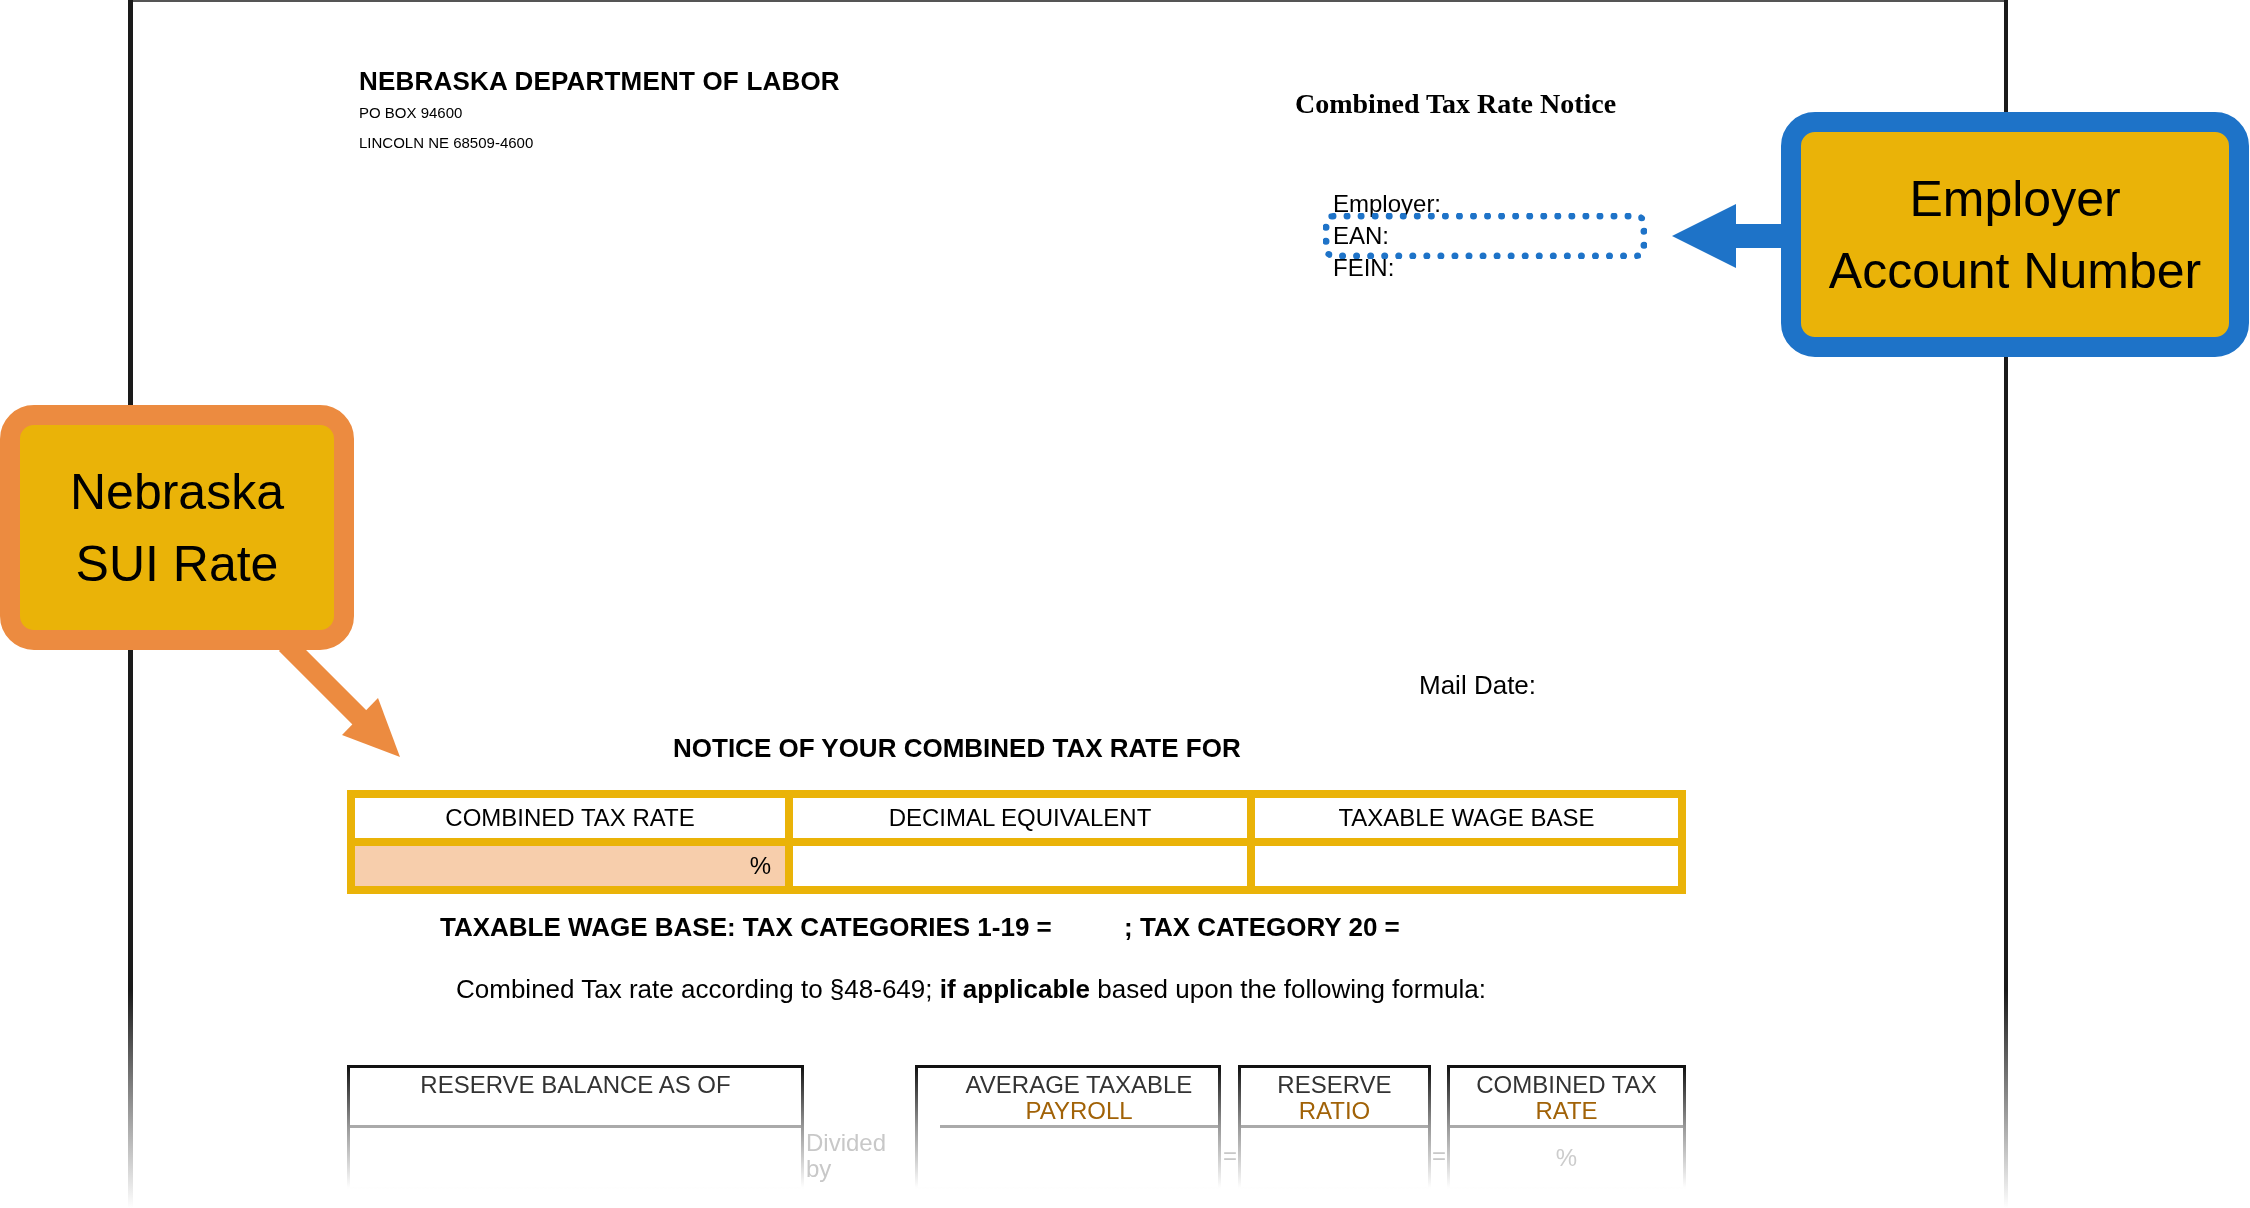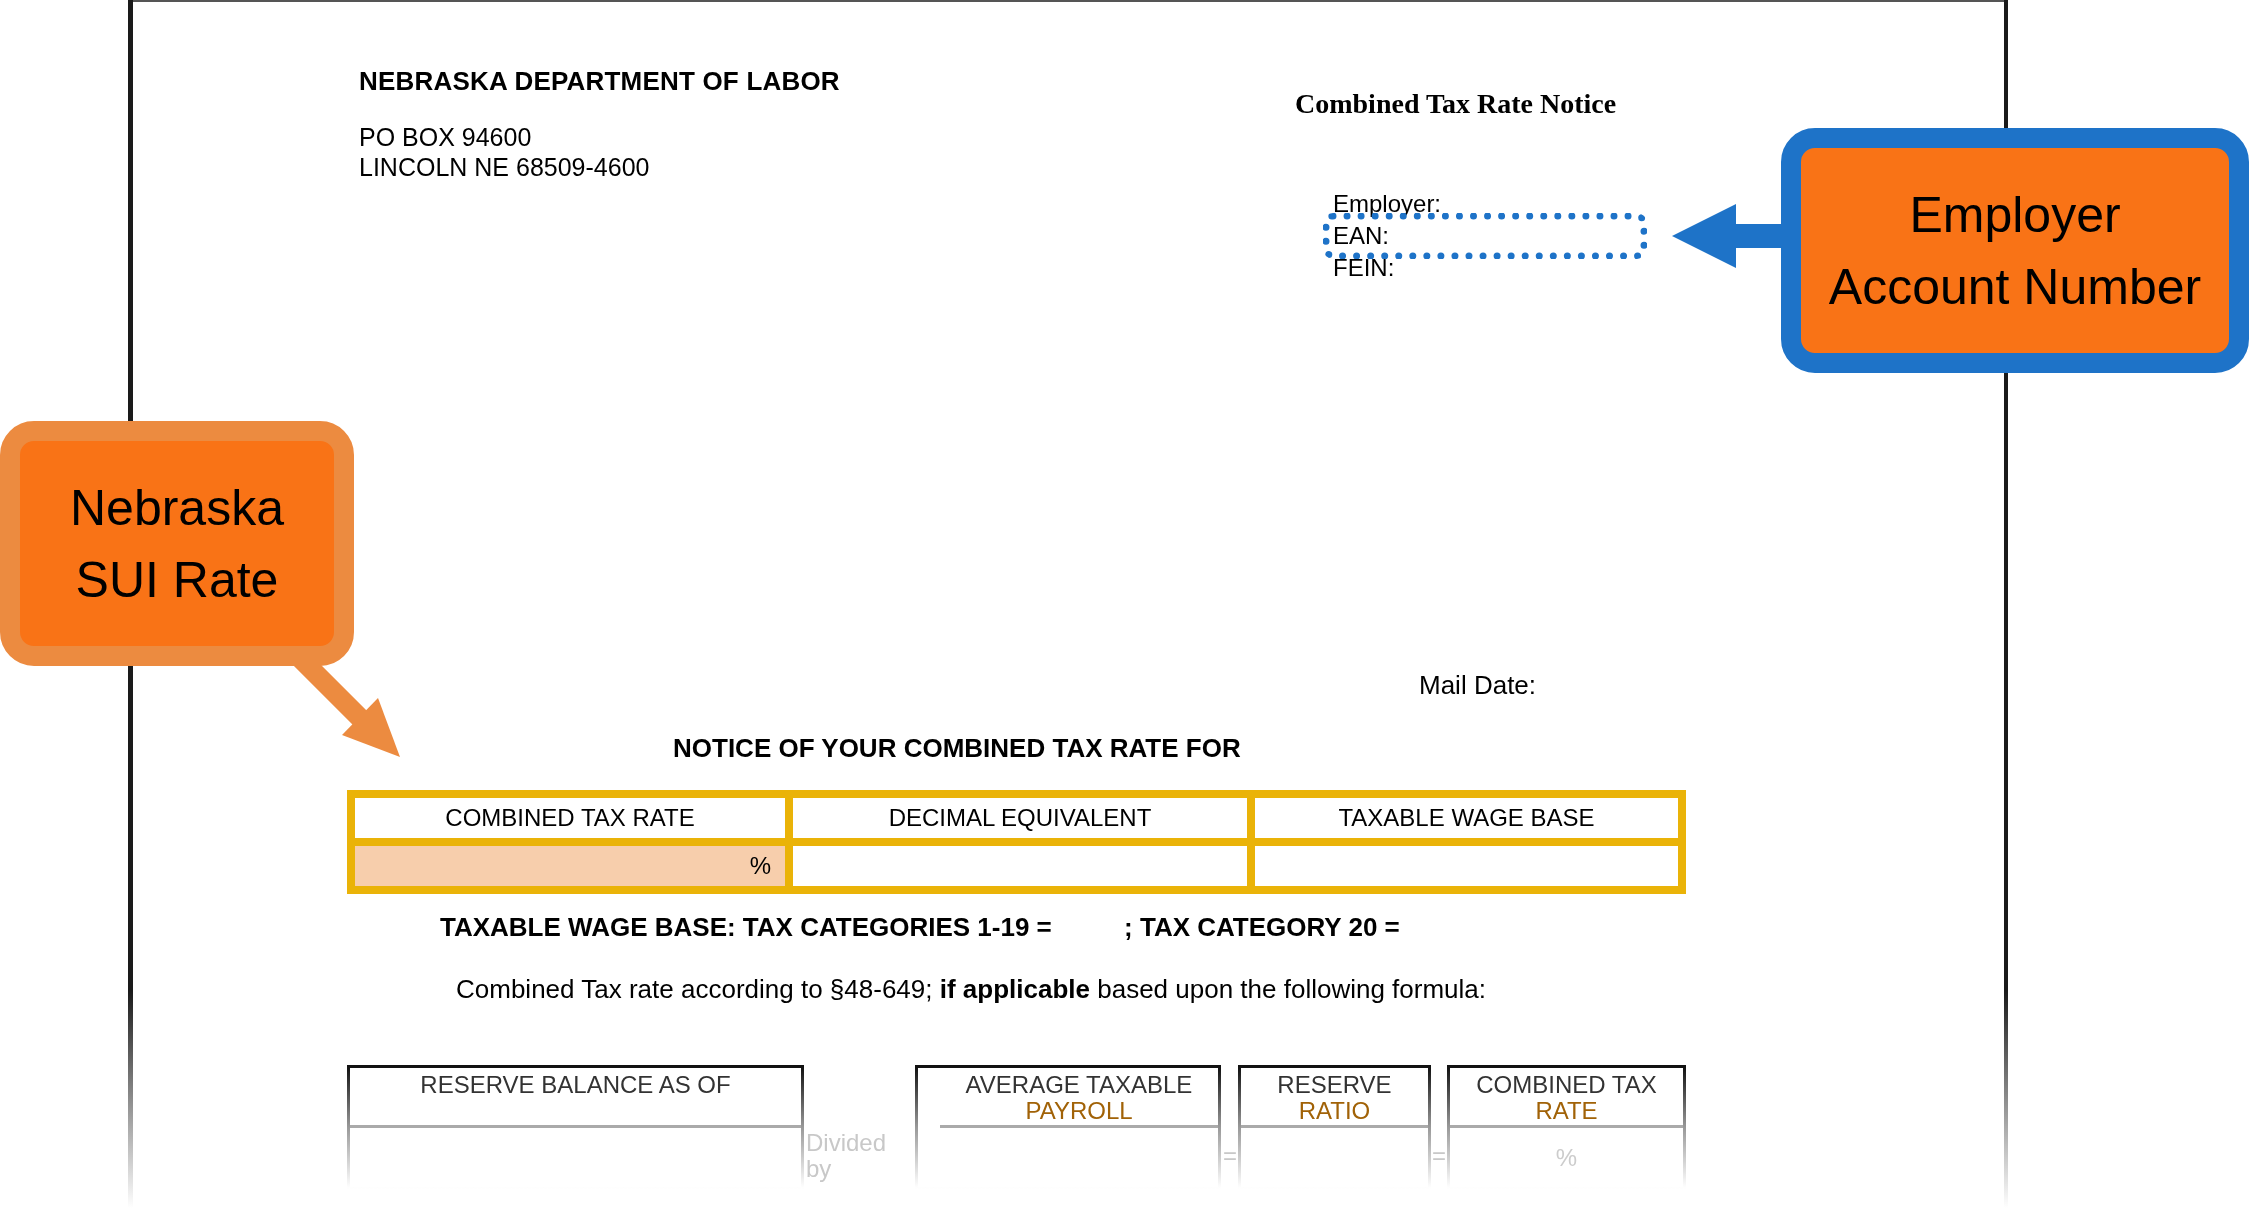--- a/index.html
+++ b/index.html
@@ -42,22 +42,21 @@
       background: linear-gradient(to bottom, #1a1a1a 0%, #1a1a1a 82%, rgba(26,26,26,0) 100%);
     }
     .abs { position: absolute; }
 
     .org-name {
       left: 359px; top: 66px;
       font-size: 26px; font-weight: bold; letter-spacing: 0.2px;
     }
     .org-line {
       left: 359px;
-      font-size: 25px;
-      margin-top: 19px;
+      font-size: 15px;
     }
     .org-line.l1 { top: 104px; }
     .org-line.l2 { top: 134px; }
 
     .notice-title {
       left: 1295px; top: 88px;
       font-family: "Liberation Serif", serif;
       font-weight: bold;
       font-size: 28px;
     }
@@ -151,31 +150,30 @@
       font-size: 24px;
       color: #c8c8c8;
     }
     .op.divided { left: 806px; top: 1130px; line-height: 26px; width: 100px; }
     .op.eq1 { left: 1223px; top: 1142px; }
     .op.eq2 { left: 1432px; top: 1142px; }
 
     
     .callout {
       position: absolute;
-      background: #f97316;
+      background: #eab308;
       border-radius: 34px;
       text-align: center;
       font-size: 50px;
       line-height: 72px;
       color: #000;
       box-sizing: border-box;
       display: flex;
       flex-direction: column;
       justify-content: center;
-      margin-top: 16px;
     }
     .callout.blue {
       left: 1781px; top: 112px;
       width: 468px; height: 245px;
       border: 20px solid #1e73c8;
     }
     .callout.orange {
       left: 0px; top: 405px;
       width: 354px; height: 245px;
       border: 20px solid #ec8b40;

